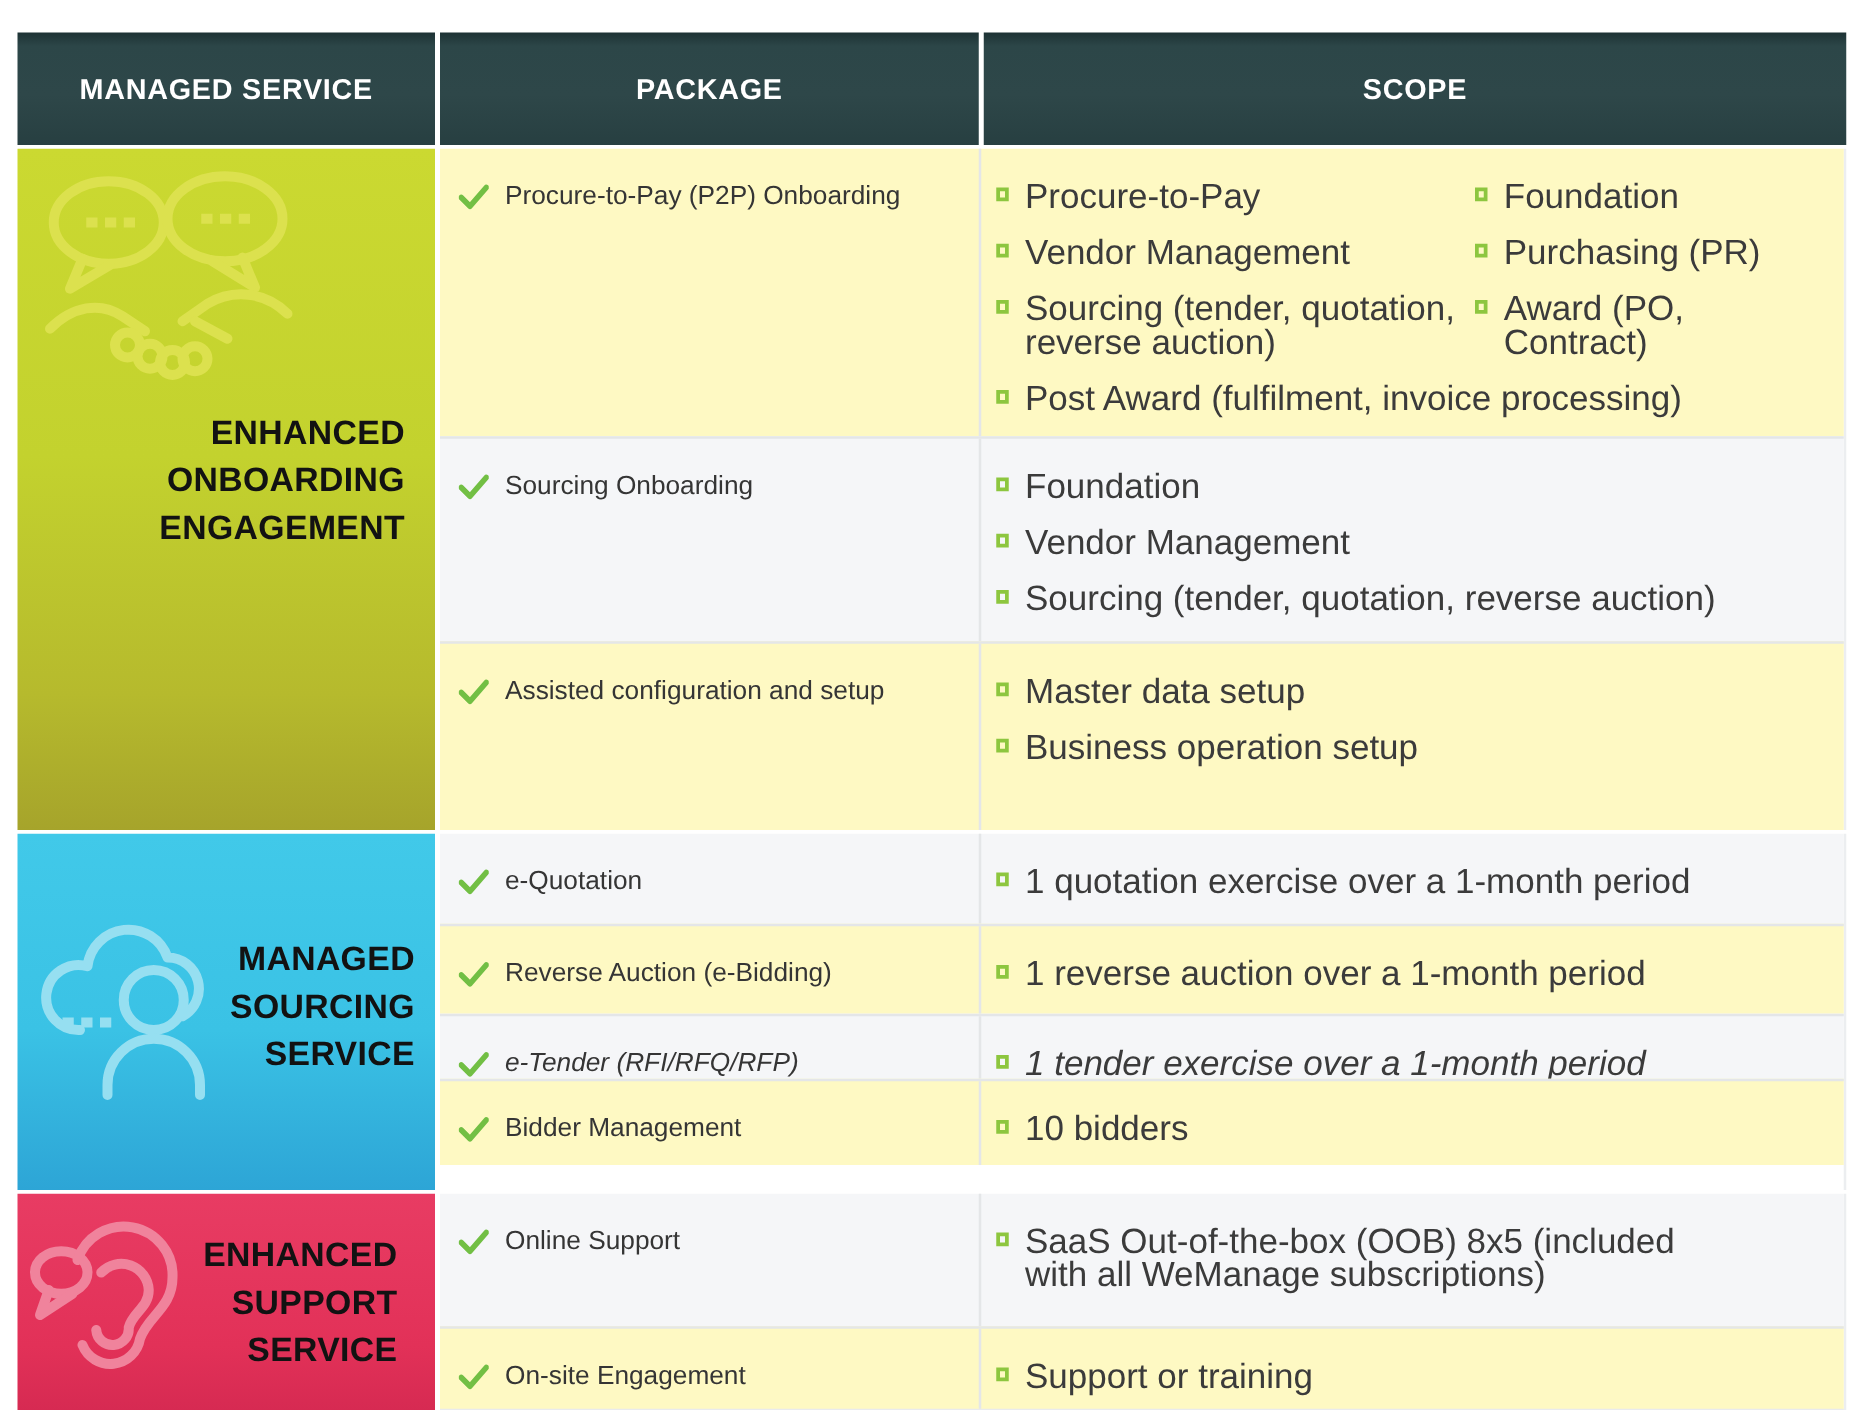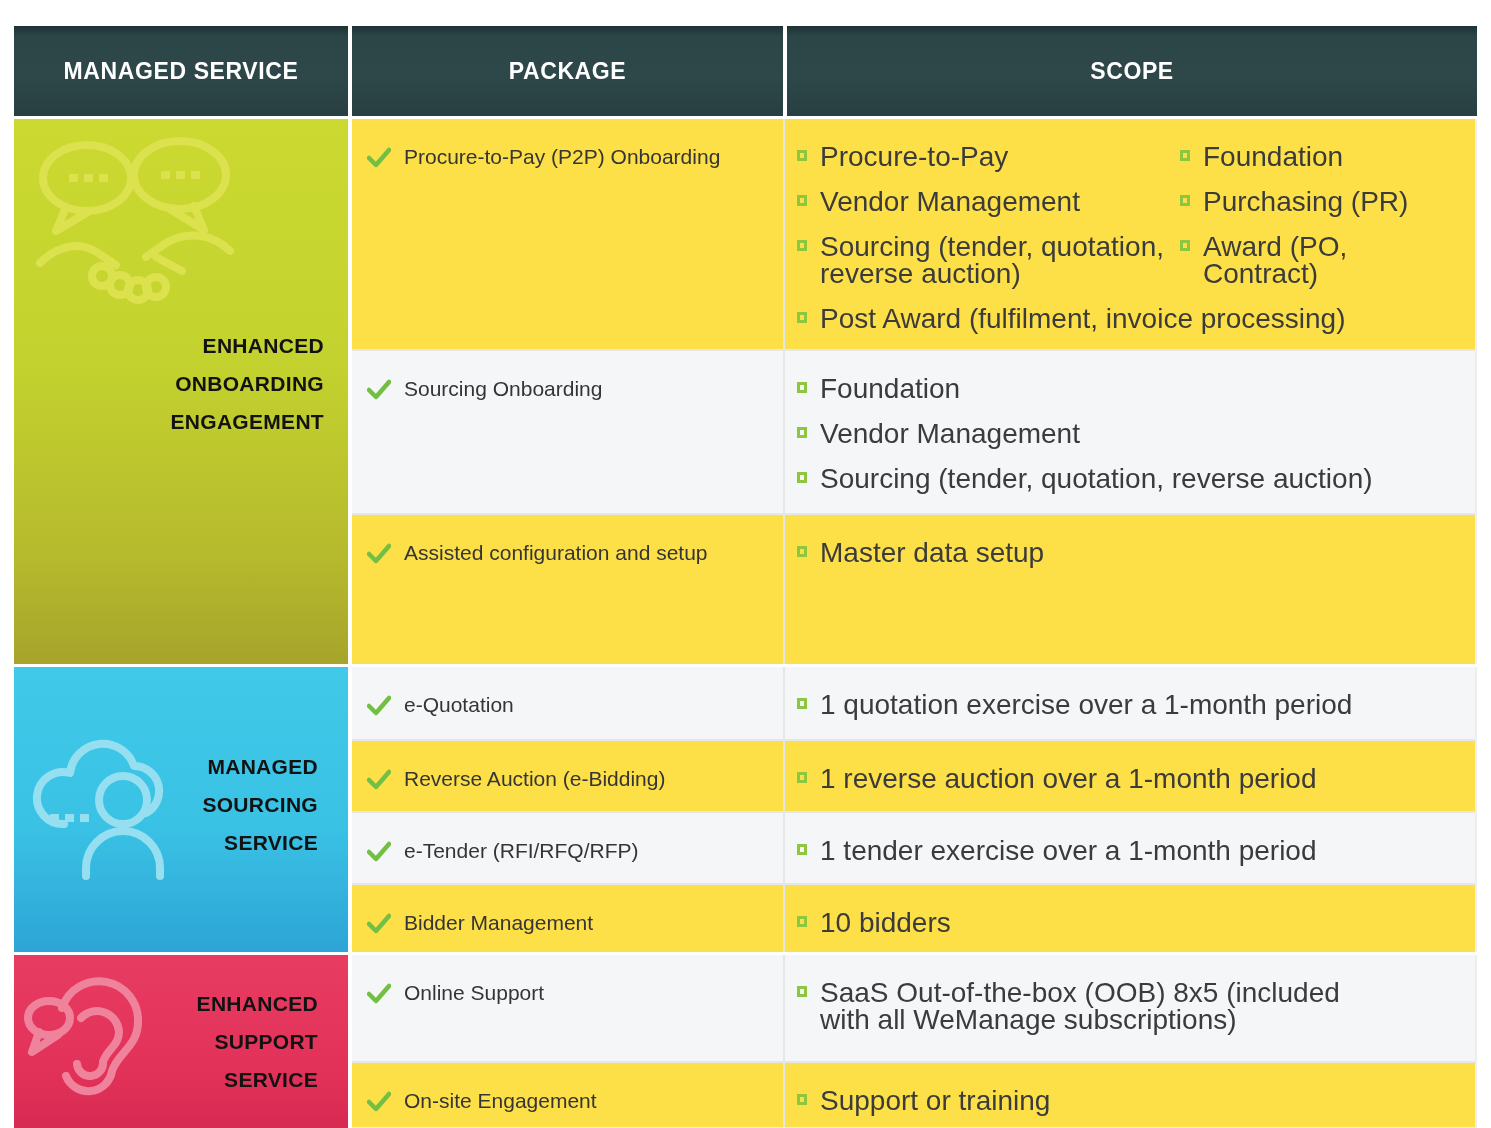--- a/index.html
+++ b/index.html
@@ -19,21 +19,21 @@
     display:flex;align-items:center;justify-content:center;
   }
   .hc1{width:334px;flex:none;}
   .hc2{width:431px;flex:none;}
   .hc3{flex:1;}
 
   
   .section{display:flex;gap:4px;margin-bottom:3px;}
   .section:last-child{margin-bottom:0;}
   .band{width:334px;flex:none;color:#121212;}
-  .band-title{font-size:21px;font-weight:800;line-height:38px;text-align:right;
+  .band-title{font-size:27px;font-weight:800;line-height:38px;text-align:right;
               padding-right:24px;letter-spacing:.3px;}
   .band-title span{display:block;}
 
   .band-green{
     height:545px;
     background:linear-gradient(180deg,#cbd931 0%,#c3d22e 45%,#b6ba2d 80%,#a6a42b 100%);
     padding-top:12px;
   }
   .band-green .icon-wrap{padding-left:16px;height:196px;}
   .band-cyan{
@@ -44,27 +44,27 @@
   .band-pink{
     height:174px;
     background:linear-gradient(180deg,#e83c63 0%,#e23158 70%,#d62a52 100%);
     display:flex;align-items:center;padding:0 6px 0 8px;
   }
   .band-cyan .band-title,.band-pink .band-title{flex:1;}
   .band-cyan .icon-wrap,.band-pink .icon-wrap{flex:none;}
 
   
   .rows{flex:1;display:flex;flex-direction:column;border-right:2px solid #eceef0;}
-  .row{display:flex;background:#fde047;}
+  .row{display:flex;background:#fef9c3;}
   .row.alt{background:#f5f6f8;}
   .row + .row{border-top:2px solid #e4e6e8;}
   .section:last-child .row:last-child{border-bottom:2px solid #e9ebed;}
 
   .rh1{height:230px;} .rh2{height:164px;} .rh3{height:151px;}
-  .rh4{height:72px;}  .rh5{height:72px;}  .rh6{height:72px;} .rh7{height:69px;}
+  .rh4{height:72px;}  .rh5{height:72px;}  .rh6{height:52px;font-style:italic;} .rh7{height:69px;}
   .rh8{height:106px;} .rh9{height:68px;}
 
   .pkg{width:431px;flex:none;display:flex;gap:13px;align-items:flex-start;
        padding:24px 10px 0 15px;font-size:21px;line-height:27px;color:#353535;}
   .pkg svg{flex:none;margin-top:3px;}
   .scope{flex:1;border-left:2px solid #e4e6e8;padding:24px 14px 0 12px;
          font-size:28px;line-height:27px;color:#3b3b3b;}
   .scope-grid{display:grid;grid-template-columns:383px 1fr;}
   .sitem{display:flex;gap:13px;align-items:flex-start;margin-bottom:18px;}
   .sitem.full{grid-column:1 / -1;}
@@ -193,20 +193,24 @@
           <svg width="24" height="24" viewBox="0 0 24 24">
               <path class="icon-stroke" d="M2 12 L9 19 L22 4" stroke="#72bf44" stroke-width="4.5"></path>
             </svg>
           <span>Assisted configuration and setup</span>
         </div>
         <div class="scope">
           <div class="sitem">
               <span class="bullet"></span>
               <span>Master data setup</span>
             </div>
+          <div class="sitem">
+              <span class="bullet"></span>
+              <span>Business operation setup</span>
+            </div>
         </div>
       </div>
     </div>
   </div>
 
   <div class="section">
     <div class="band band-cyan">
       <div class="icon-wrap">
         <svg width="160" height="165" viewBox="0 0 160 165">
           <g class="icon-stroke" stroke="#96dff1" stroke-width="8">

